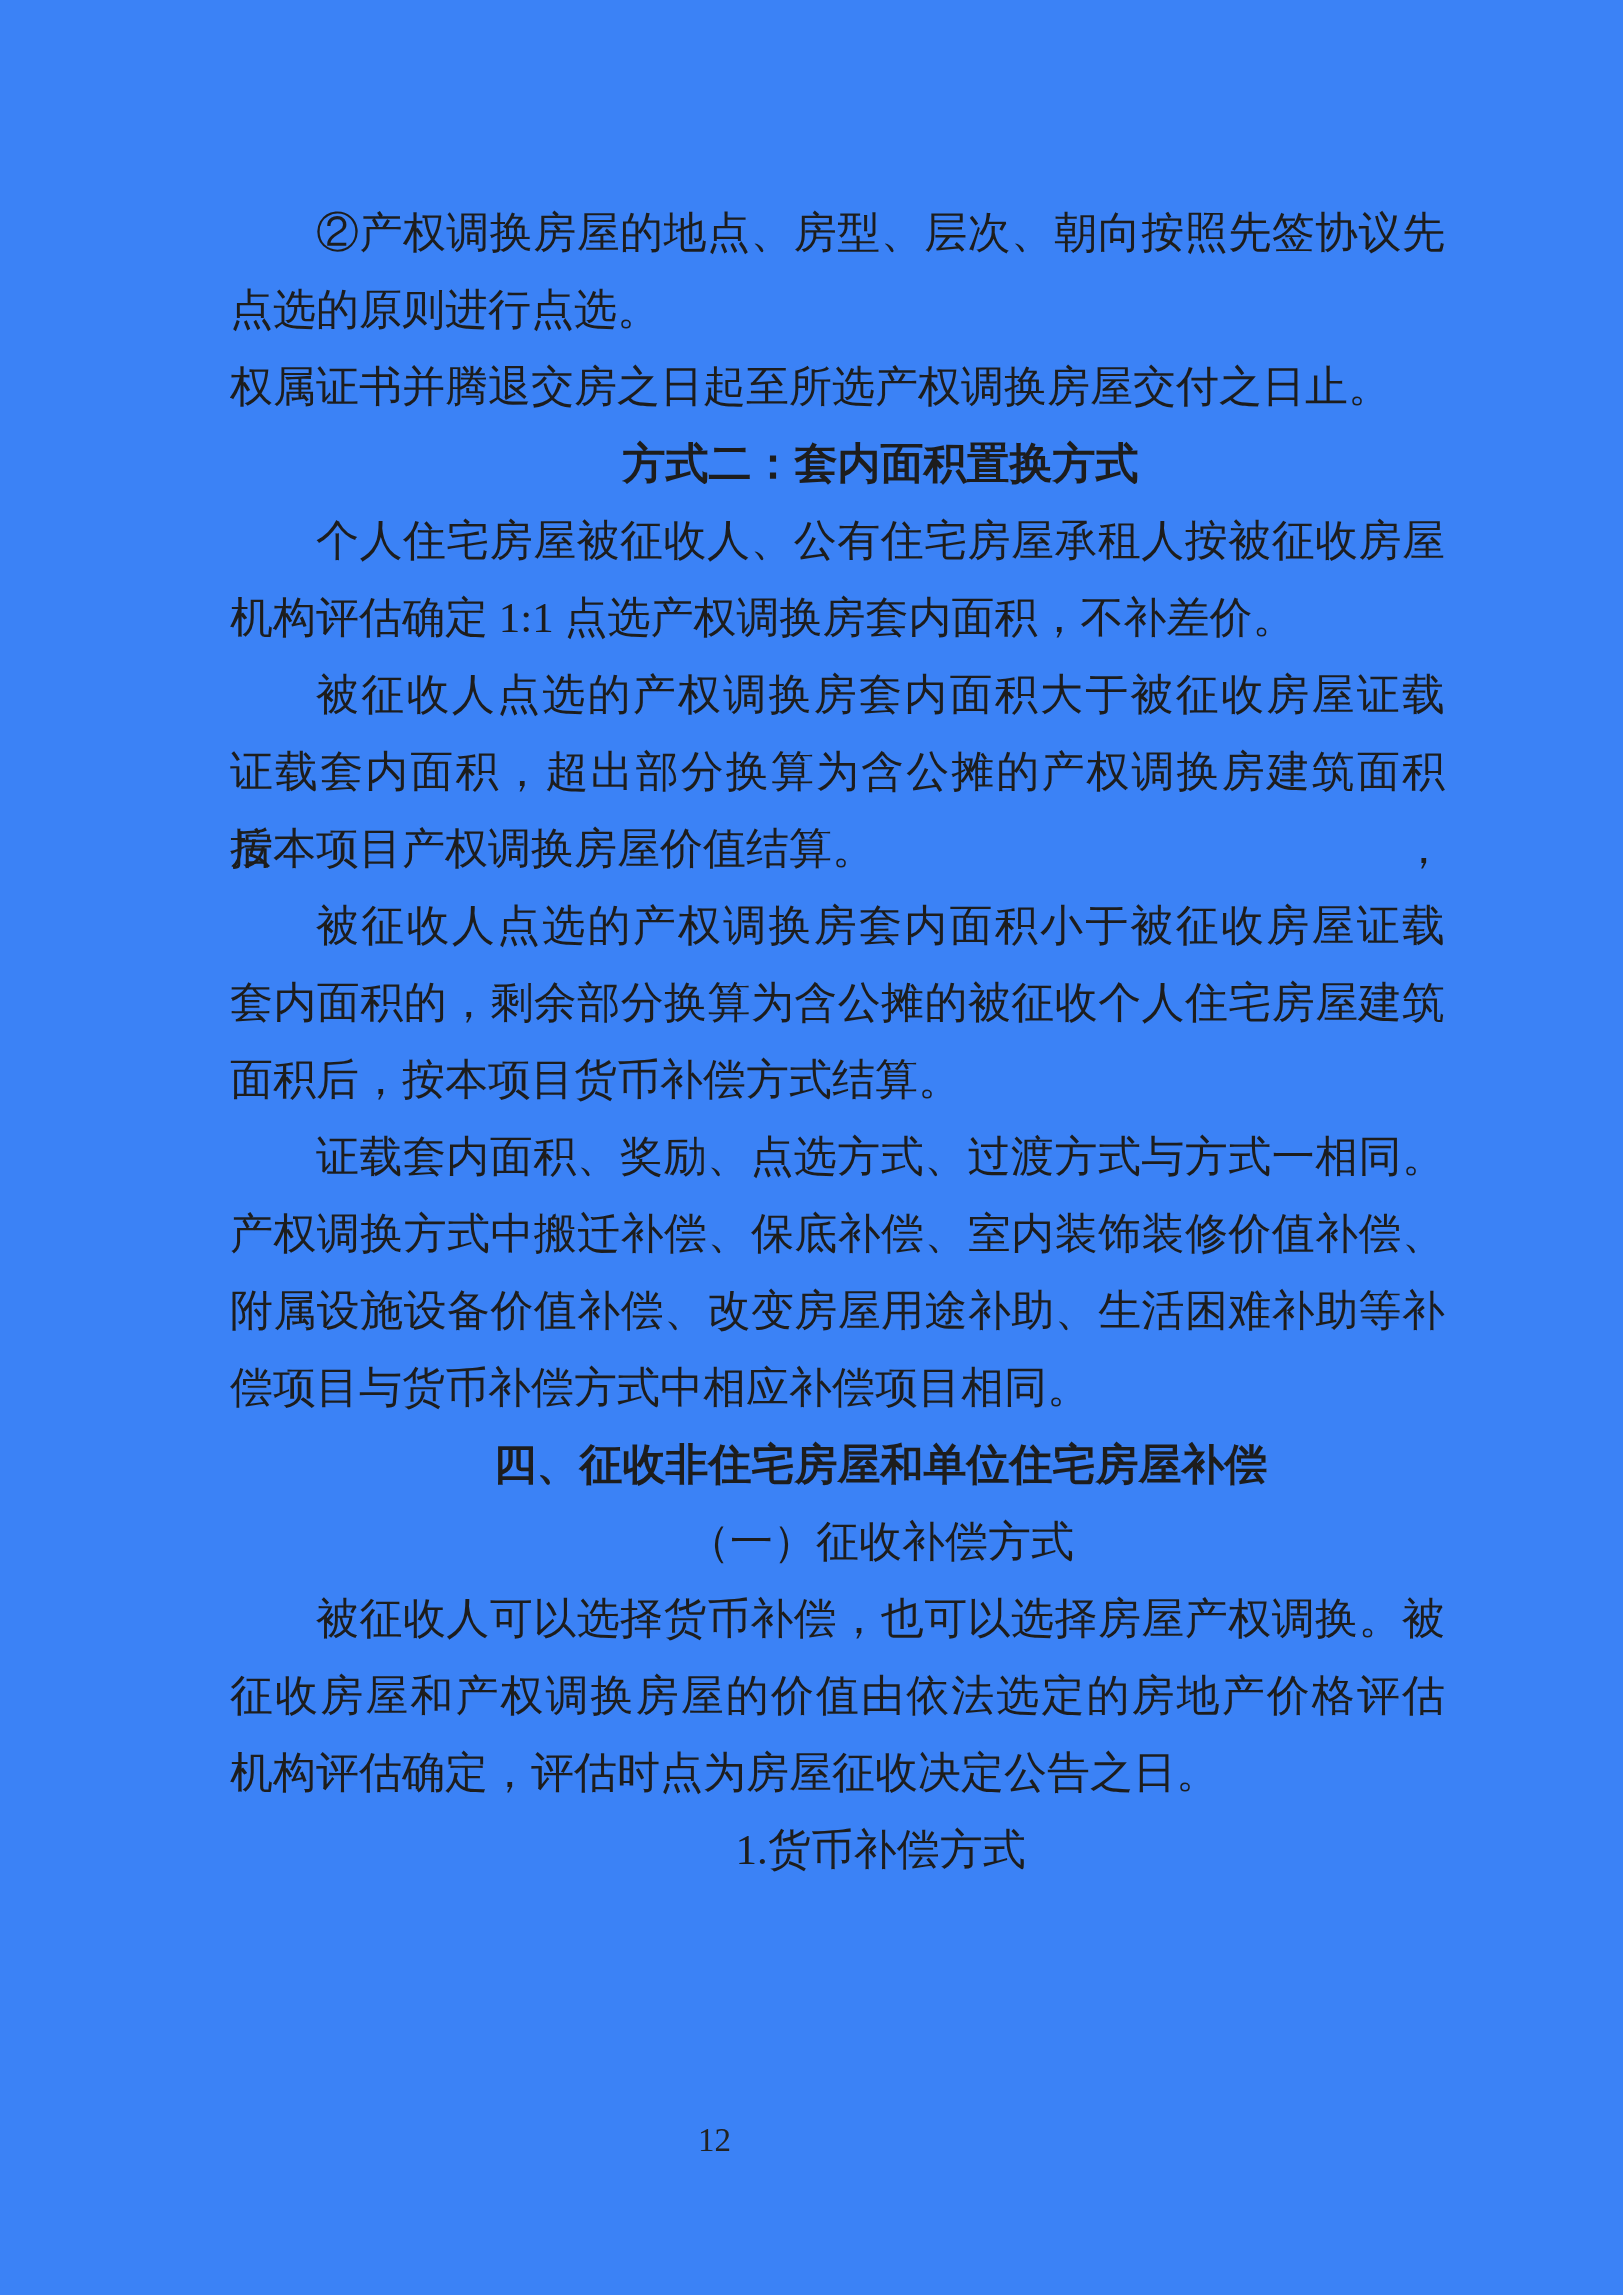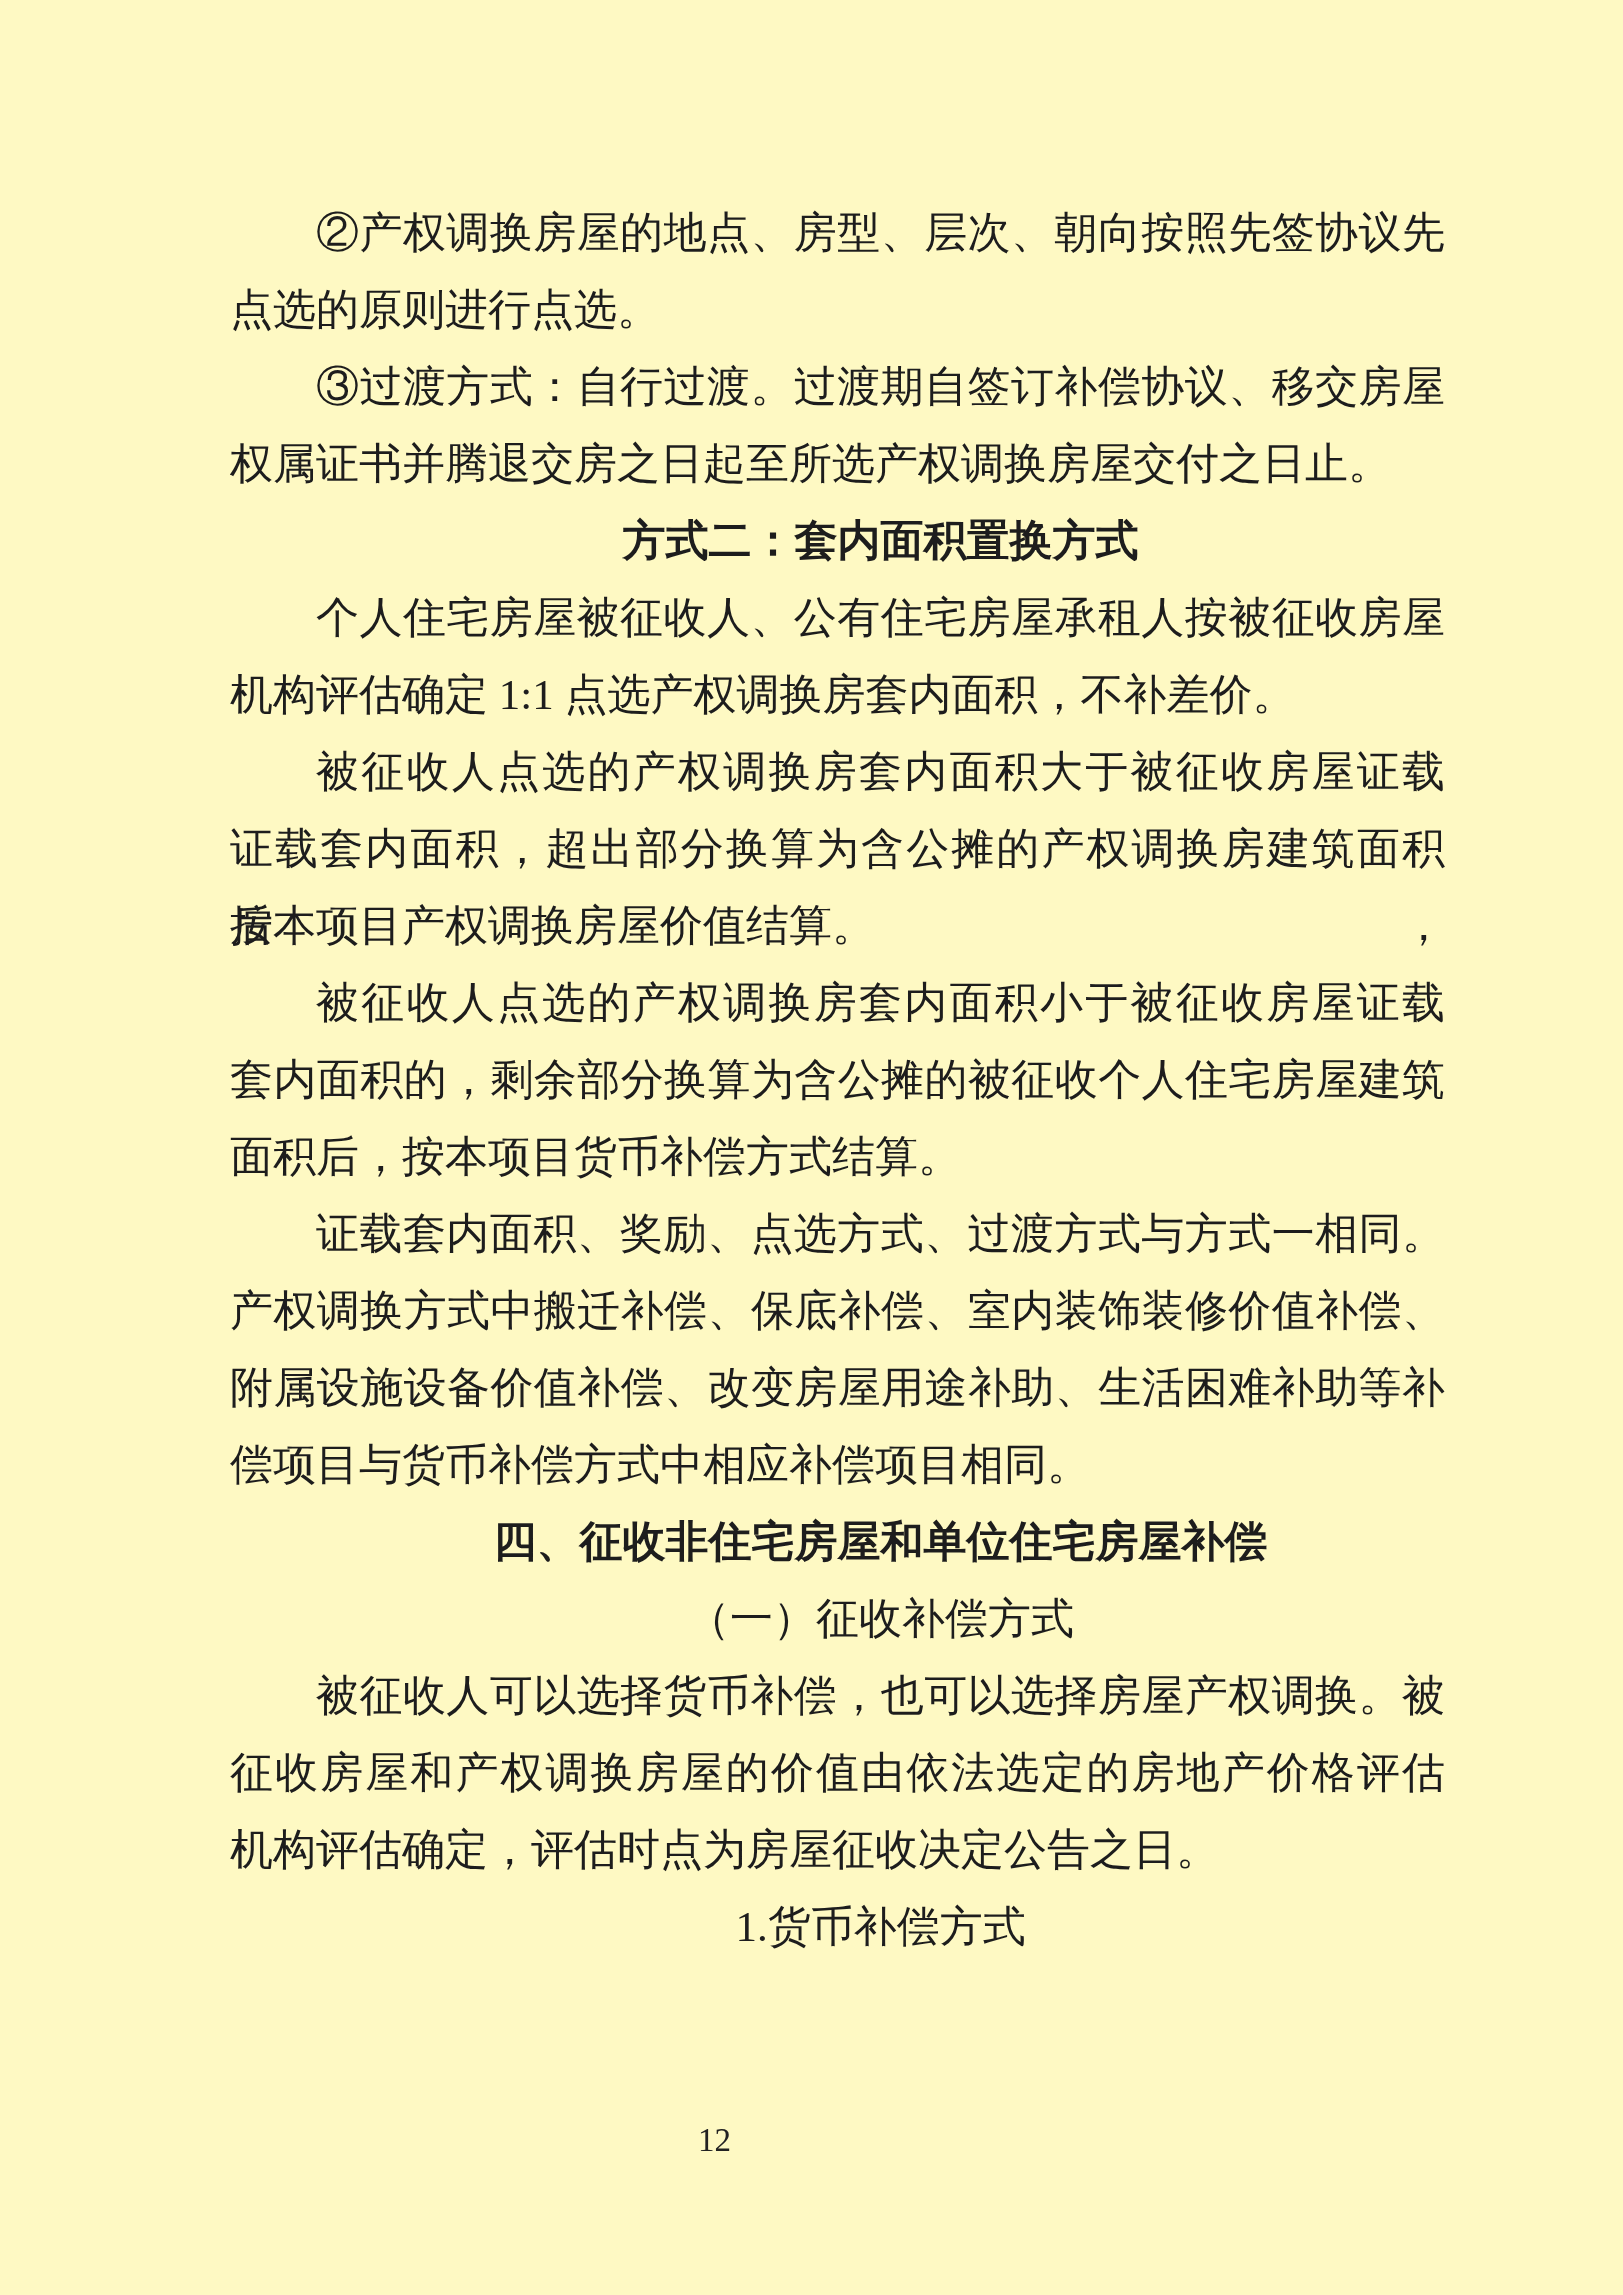--- a/index.html
+++ b/index.html
@@ -1,21 +1,21 @@
 <!DOCTYPE html>
 <html style="font-size:10.5px"><head>
 <meta charset="utf-8">
 <style>
   html,body{margin:0;padding:0;background:#e8e8e8;}
   .page{
     position:relative;
     width:1623px;
     height:2295px;
     margin:0 auto;
-    background:#fef9c3;
+    background:#3b82f6;
     color:#1d1d1d;
     font-family:"Liberation Serif","DejaVu Serif",serif;
     overflow:hidden;
   }
   .body-text{
     position:absolute;
     left:230px;
     top:194px;
     width:1215px;
   }
@@ -56,21 +56,20 @@
     color:#222;
   }
 </style>
 </head>
 <body>
 
 <div class="page">
   <div class="body-text">
       <div class="line fill ind">②产权调换房屋的地点、房型、层次、朝向按照先签协议先</div>
       <div class="line">点选的原则进行点选。</div>
-      <div class="line fill ind">③过渡方式：自行过渡。过渡期自签订补偿协议、移交房屋</div>
       <div class="line">权属证书并腾退交房之日起至所选产权调换房屋交付之日止。</div>
       <div class="line h-sans ind">方式二：套内面积置换方式</div>
       <div class="line fill ind">个人住宅房屋被征收人、公有住宅房屋承租人按被征收房屋</div>
       <div class="line">机构评估确定 1:1 点选产权调换房套内面积，不补差价。</div>
       <div class="line fill ind">被征收人点选的产权调换房套内面积大于被征收房屋证载</div>
       <div class="line fill">证载套内面积，超出部分换算为含公摊的产权调换房建筑面积后，</div>
       <div class="line">按本项目产权调换房屋价值结算。</div>
       <div class="line fill ind">被征收人点选的产权调换房套内面积小于被征收房屋证载</div>
       <div class="line fill">套内面积的，剩余部分换算为含公摊的被征收个人住宅房屋建筑</div>
       <div class="line">面积后，按本项目货币补偿方式结算。</div>

